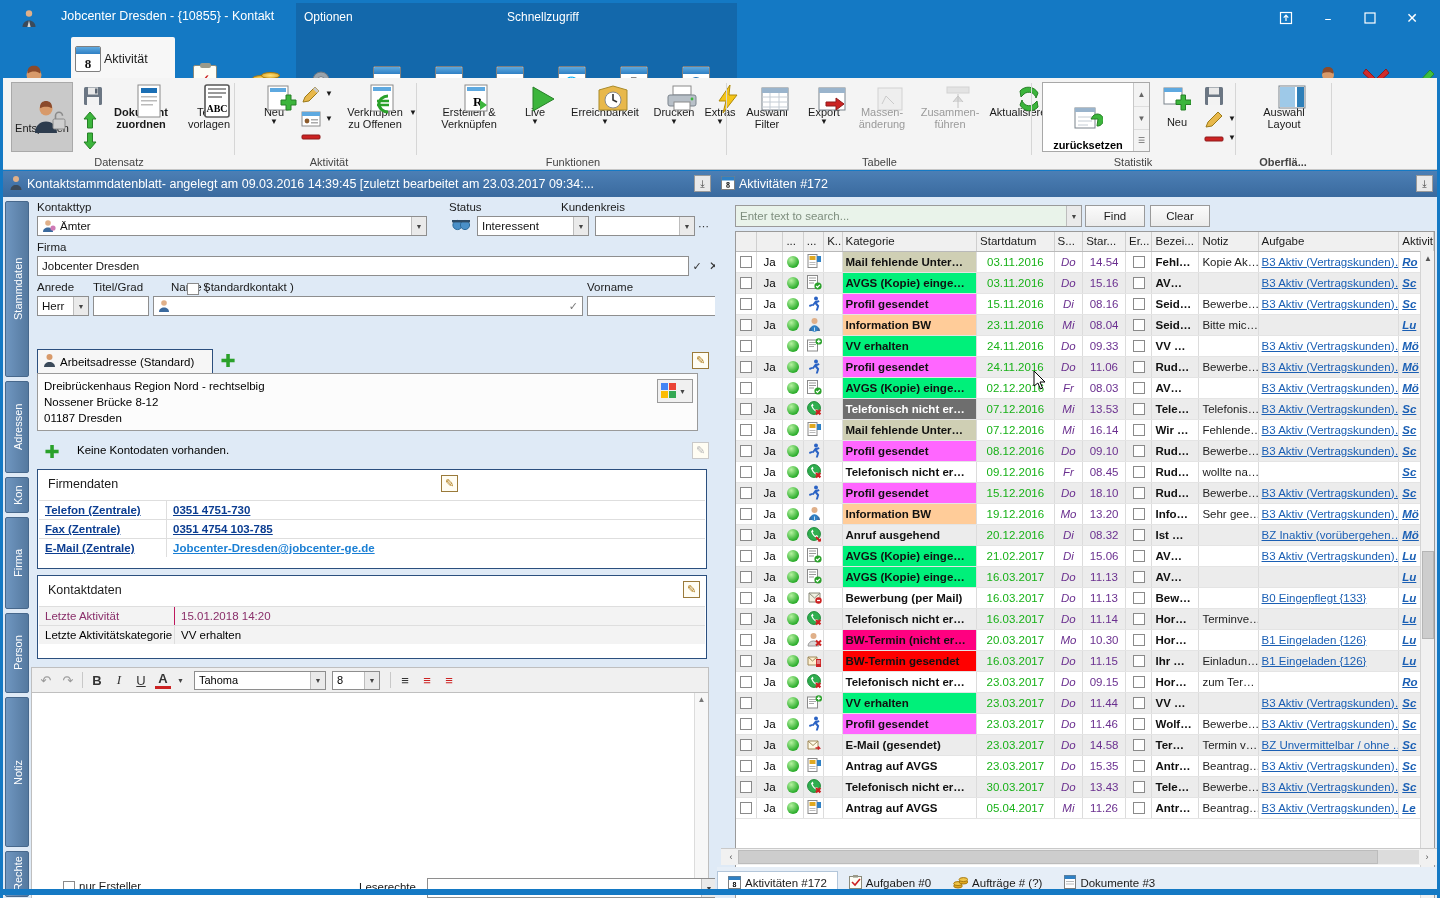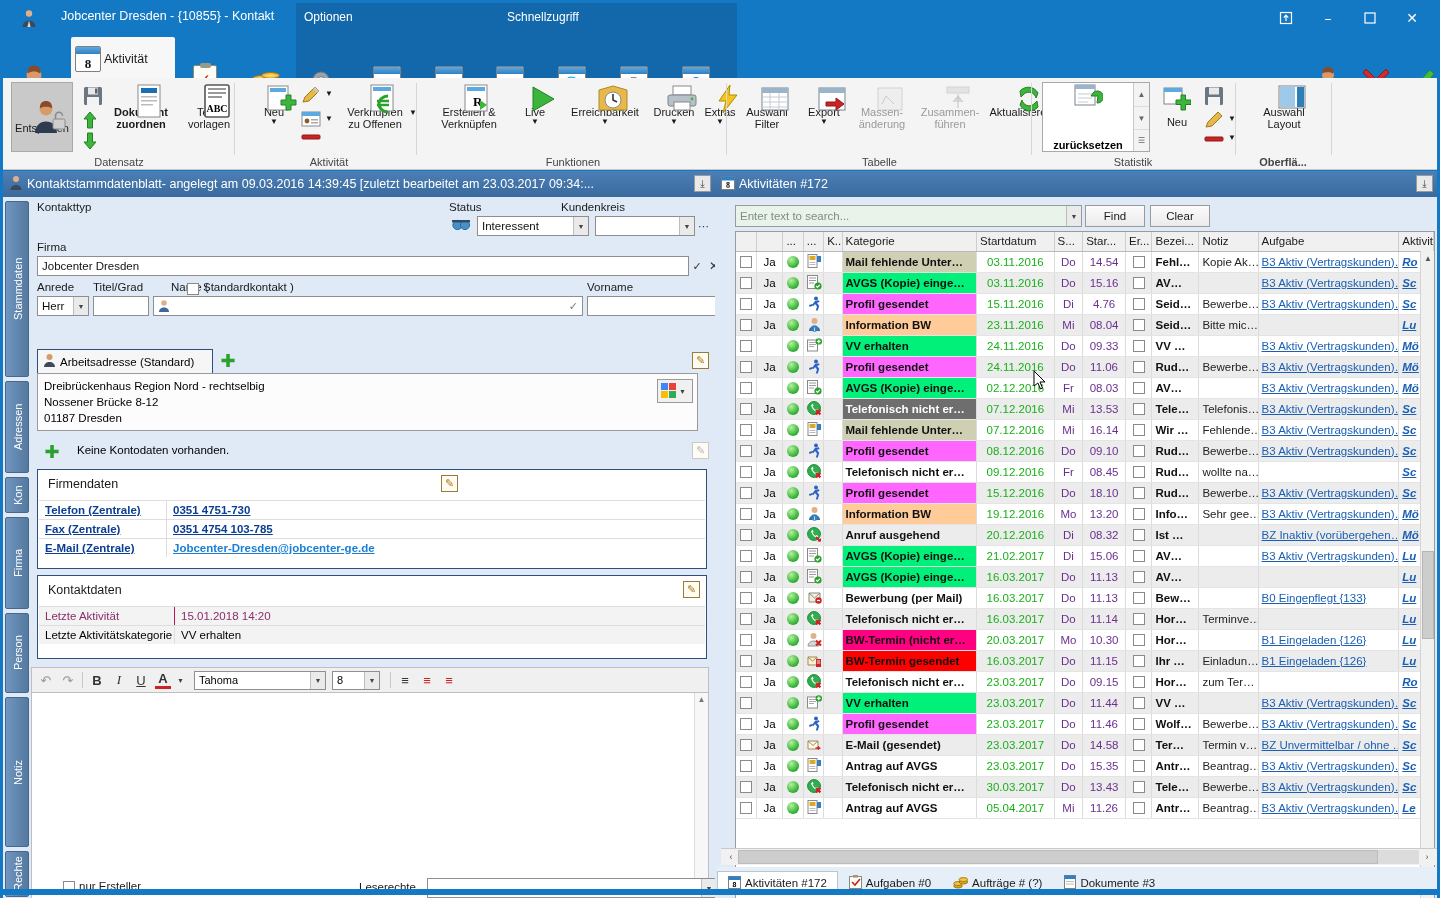--- a/index.html
+++ b/index.html
@@ -229,21 +229,21 @@
   }
   table.tbl td {
     border-right: 1px solid #dcdcdc; border-bottom: 1px solid #e4e4e4;
     font-size: 11.5px; height: 21px; padding: 0 3px; overflow: hidden; white-space: nowrap;
   }
   tr.alt td { background: #ececec; }
   tr.norm td { background: #fff; }
   td.c { text-align: center; padding: 0; }
   td.cat { font-weight: bold; color: #111; padding-left: 4px; }
   td.date { color: #17b117; text-align: center; }
-  td.day  { color: #6a2f8f; text-align: center; }
+  td.day  { color: #6a2f8f; text-align: center; font-style: italic; }
   td.time { color: #6a2f8f; text-align: center; }
   td.bez  { font-weight: bold; color: #111; }
   td.notiz { color: #222; }
   td.auf a, td.akt a { color: #1a5fb4; text-decoration: underline; font-size: 11.5px; }
   td.akt a { font-style: italic; font-weight: bold; }
   .rowck {
     width: 12px; height: 12px; background: #fff; border: 1px solid #8a8a8a;
     display: inline-block; margin-top: 2px;
   }
   .bullet {
@@ -640,21 +640,21 @@
             </svg>
         </span>
         <span class="cap">Aktualisieren</span>
       </div>
       <div class="caption" style="left:0;width:297px;">Tabelle</div>
       <div class="sep" style="right:2px;"></div>
     </div>
 
     <div class="rgroup" style="left:1031px;width:204px;">
       <div style="position:absolute;left:8px;top:4px;width:108px;height:70px;background:#fff;border:1px solid #a8a8a8;">
-        <div style="position:absolute;left:0;top:0;right:16px;bottom:0;display:flex;flex-direction:column;align-items:center;justify-content:space-between;">
+        <div style="position:absolute;left:0;top:0;right:16px;bottom:0;display:flex;flex-direction:column;align-items:center;justify-content:flex-end;">
           <span>
             <svg width="30" height="28" viewBox="0 0 30 28">
                 <rect x="2" y="2" width="20" height="20" fill="#fff" stroke="#7a838c"></rect>
                 <rect x="2" y="2" width="20" height="4" fill="#9ab4cc"></rect>
                 <path d="M5 11h14M5 15h14M5 19h10" stroke="#c4ccd4"></path>
                 <path d="M24 20a6 6 0 10-4-10l-2 3h7z" fill="#3cb53c" stroke="#268026"></path>
               </svg>
           </span>
           <span style="font-size:11px;font-weight:bold;margin-top:2px;">zurücksetzen</span>
         </div>
@@ -755,20 +755,31 @@
           <span>Rechte</span>
         </div>
     </div>
 
     <div class="formarea">
 
       <div class="lbl" style="position:absolute;left:6px;top:4px;">Kontakttyp</div>
       <div class="lbl" style="position:absolute;left:418px;top:4px;">Status</div>
       <div class="lbl" style="position:absolute;left:530px;top:4px;">Kundenkreis</div>
 
+      <div class="tin" style="position:absolute;left:6px;top:19px;width:390px;">
+        <span style="margin-right:4px;">
+          <svg width="14" height="13" viewBox="0 0 14 13">
+              <circle cx="6" cy="4" r="2.8" fill="#e0b089"></circle>
+              <path d="M1 13c0-2.6 2.2-4.4 5-4.4S11 10.4 11 13z" fill="#3b6a9e"></path>
+              <circle cx="11" cy="9" r="2.6" fill="#cf7ab5"></circle>
+            </svg>
+        </span>
+        <span>Ämter</span>
+        <span class="drop">▼</span>
+      </div>
       <div style="position:absolute;left:420px;top:19px;">
         <svg width="20" height="20" viewBox="0 0 20 20">
             <circle cx="6.5" cy="9" r="4.6" fill="#4a90c8" stroke="#2d6a9a"></circle>
             <circle cx="14" cy="9" r="4.6" fill="#4a90c8" stroke="#2d6a9a"></circle>
             <rect x="1" y="4" width="18" height="2.4" fill="#2d4b66"></rect>
           </svg>
       </div>
       <div class="tin" style="position:absolute;left:446px;top:19px;width:112px;">
         <span>Interessent</span>
         <span class="drop">▼</span>
@@ -1050,21 +1061,21 @@
               <td class="c"><span class="bullet"></span></td>
               <td class="c"><span class="catico"><svg width="15" height="15" viewBox="0 0 15 15">
                     <circle cx="9" cy="2.6" r="2" fill="#2b63c4"></circle>
                     <path d="M8 5l-3 4 1.6 1 1.4-2 2 2.4-1.2 4h2l1.4-4.6L10 7l2.6-1.2-0.8-1.6z" fill="#2b63c4"></path>
                     <path d="M2 9l3.4-1 .6 1.6L2.6 11z" fill="#2b63c4"></path>
                   </svg></span></td>
               <td class="c"></td>
               <td class="cat" style="background: rgb(255, 102, 255);">Profil gesendet</td>
               <td class="date">15.11.2016</td>
               <td class="day">Di</td>
-              <td class="time">4.76</td>
+              <td class="time">08.16</td>
               <td class="c"><span class="rowck"></span></td>
               <td class="bez">Seid…</td>
               <td class="notiz">Bewerbe…</td>
               <td class="auf"><a href="#">B3 Aktiv (Vertragskunden)…</a></td>
               <td class="akt"><a href="#">Sc</a></td>
             </tr>
             <tr class="alt">
               <td class="c"><span class="rowck"></span></td>
               <td class="c" style="font-weight: normal;">Ja</td>
               <td class="c"><span class="bullet"></span></td>

